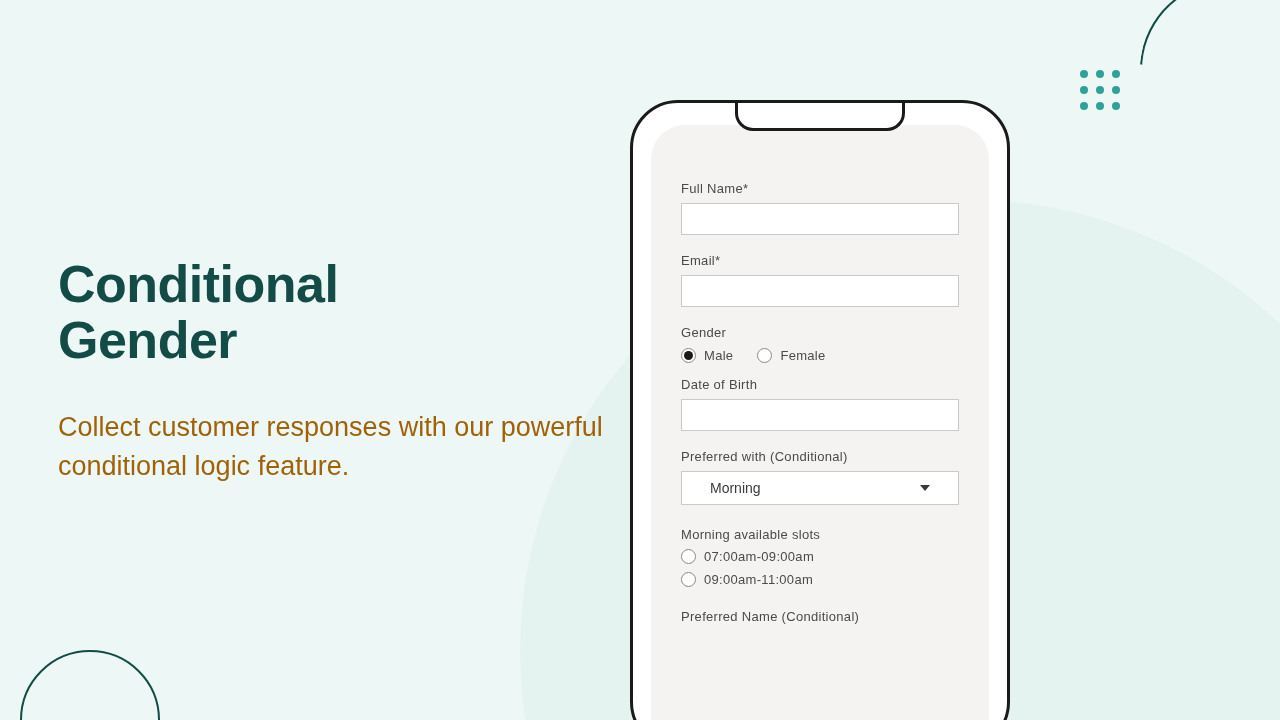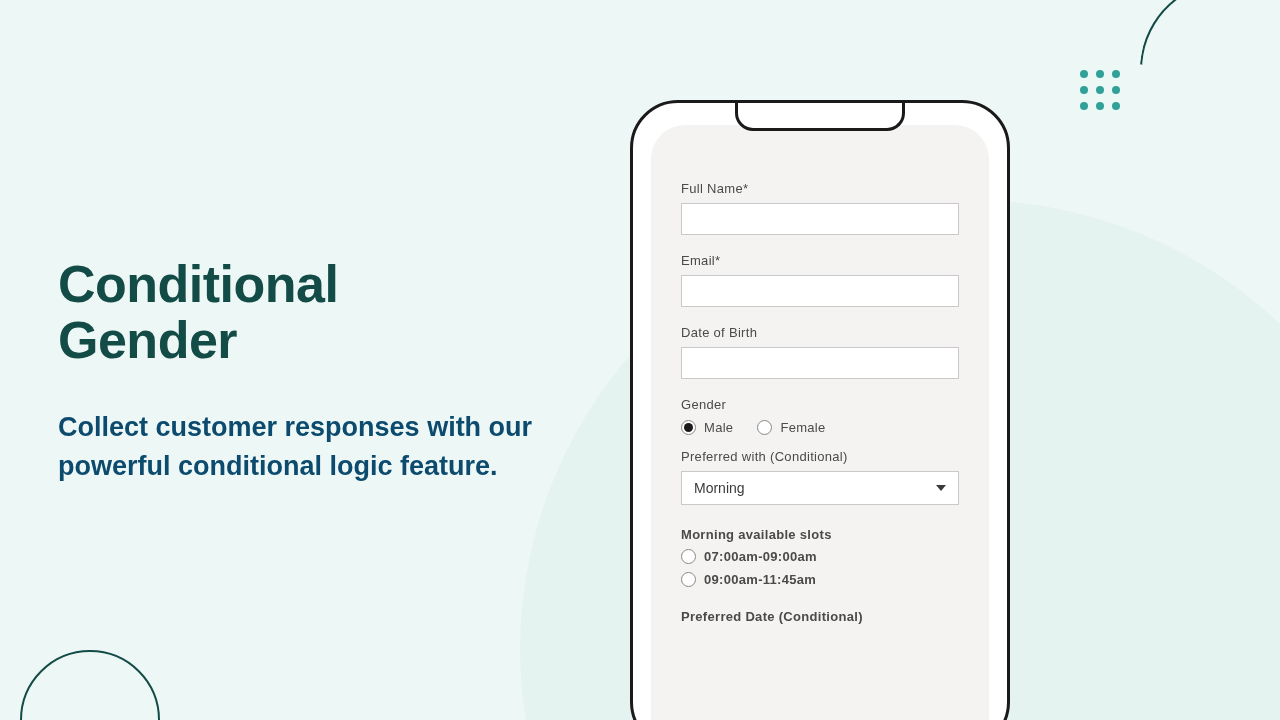--- a/index.html
+++ b/index.html
@@ -69,23 +69,23 @@
 .title {
   font-size: 52px;
   font-weight: 700;
   color: #134b47;
   line-height: 1.08;
   letter-spacing: -0.5px;
   margin-bottom: 40px;
 }
 .subtitle {
   font-size: 27px;
-  color: #0c4a6e;
+  color: #a16207;
   line-height: 1.45;
-  font-weight: 700;
+  font-weight: 400;
 }
 
 
 .phone {
   position: absolute;
   top: 100px;
   left: 630px;
   width: 380px;
   height: 650px;
   border: 3px solid #1a1a1a;
@@ -165,36 +165,36 @@
 .radio-label { font-size: 13px; color: #4a4a4a; letter-spacing: 0.3px; }
 
 .select {
   width: 100%;
   height: 34px;
   border: 1px solid #c9c9c9;
   background: #fff;
   display: flex;
   align-items: center;
   justify-content: space-between;
-  padding: 0 12px;
+  padding: 0 28px;
   font-size: 14px;
   color: #3a3a3a;
 }
 .caret {
   width: 0; height: 0;
   border-left: 5px solid transparent;
   border-right: 5px solid transparent;
   border-top: 6px solid #3a3a3a;
 }
 
 .vlist { margin-top: 0; }
 .vlist .radio-item { margin-bottom: 8px; }
 
 .field.tight { margin-bottom: 14px; }
-.field.gap-top { margin-top: 22px; font-weight: bold; }
+.field.gap-top { margin-top: 22px; }
 </style>
 </head>
 <body>
 
 <div class="bg-circle"></div>
 <div class="arc-top"></div>
 <div class="arc-bottom"></div>
 <div class="dots-grid">
   <span></span>
     <span></span>
@@ -222,59 +222,59 @@
     <div class="field">
       <span class="label">Full Name*</span>
       <input class="text-input" type="text" value="" style="">
     </div>
 
     <div class="field">
       <span class="label">Email*</span>
       <input class="text-input" type="text" value="" style="">
     </div>
 
-    <div class="field">
-      <span class="label">Date of Birth</span>
-      <input class="text-input" type="text" value="" style="">
-    </div>
-
     <div class="field tight">
       <span class="label">Gender</span>
       <div class="radio-row">
         <div class="radio-item">
           <span class="radio selected"></span>
           <span class="radio-label">Male</span>
         </div>
         <div class="radio-item">
           <span class="radio"></span>
           <span class="radio-label">Female</span>
         </div>
       </div>
+    </div>
+
+    <div class="field">
+      <span class="label">Date of Birth</span>
+      <input class="text-input" type="text" value="" style="">
     </div>
 
     <div class="field">
       <span class="label">Preferred with (Conditional)</span>
       <div class="select">
         <span>Morning</span>
         <span class="caret"></span>
       </div>
     </div>
 
     <div class="field gap-top">
       <span class="label">Morning available slots</span>
       <div class="vlist">
         <div class="radio-item">
           <span class="radio"></span>
           <span class="radio-label">07:00am-09:00am</span>
         </div>
         <div class="radio-item">
           <span class="radio"></span>
-          <span class="radio-label">09:00am-11:45am</span>
+          <span class="radio-label">09:00am-11:00am</span>
         </div>
       </div>
     </div>
 
     <div class="field gap-top">
-      <span class="label">Preferred Date (Conditional)</span>
+      <span class="label">Preferred Name (Conditional)</span>
     </div>
 
   </div>
 </div>
 
 </body></html>

